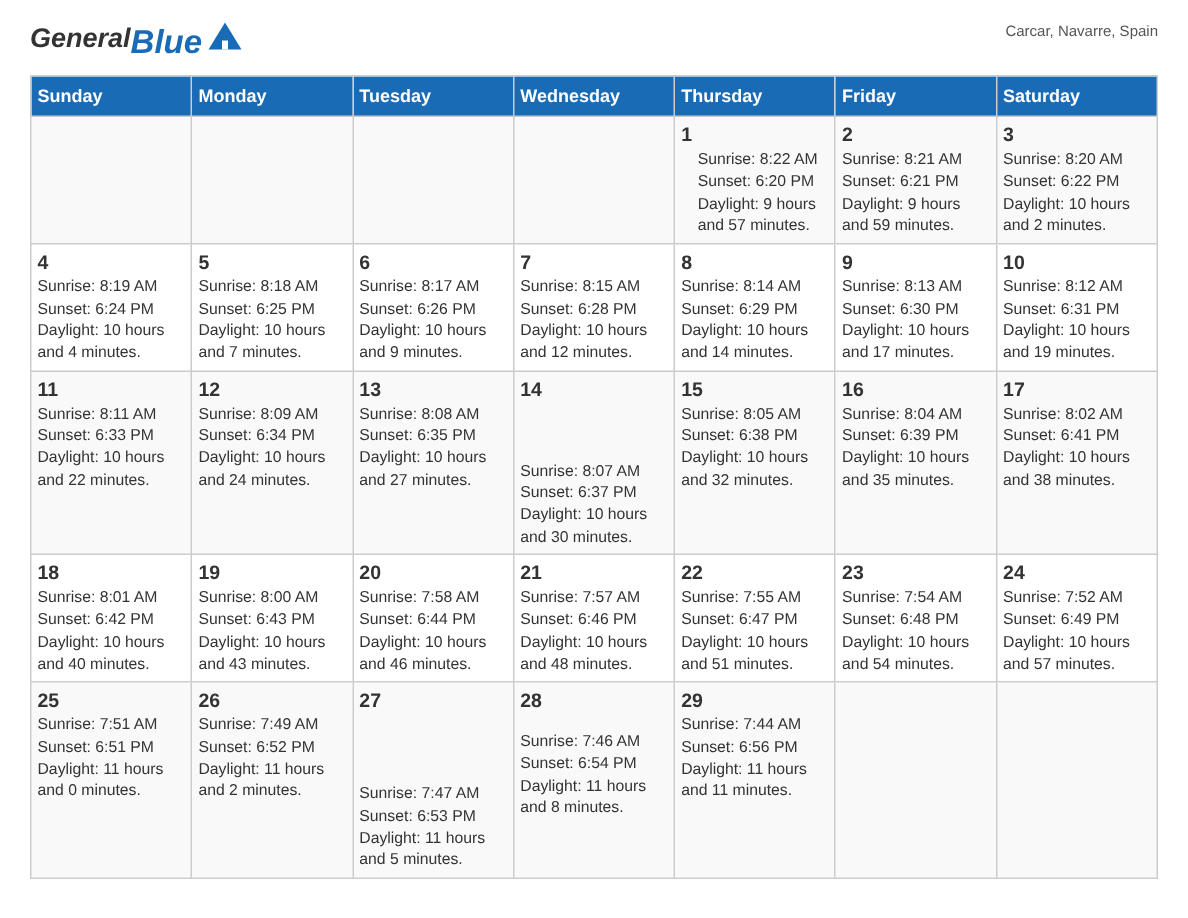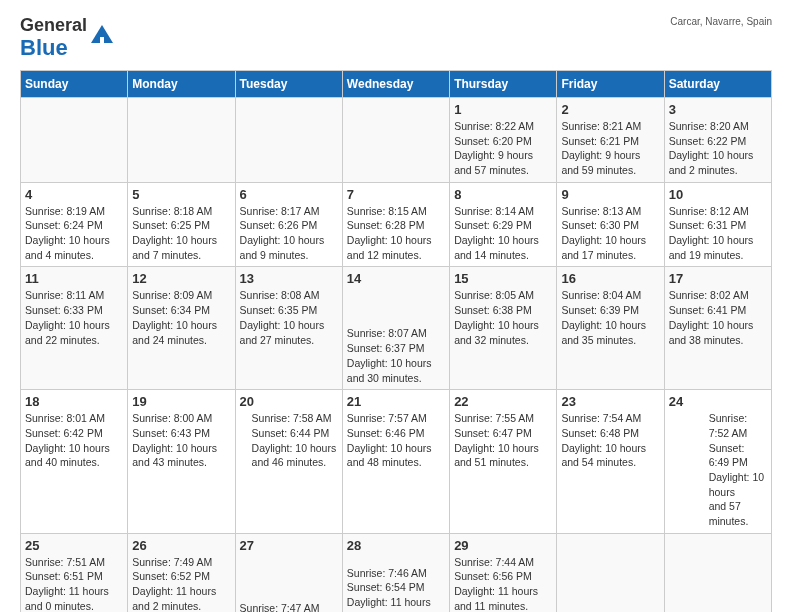--- a/index.html
+++ b/index.html
@@ -73,21 +73,21 @@
     .empty-cell {
       background-color: #f9f9f9;
     }
   </style>
 </head>
 <body>
 
 <div class="header-section">
   <div class="logo">
     <div style="display:flex;align-items:center;">
-      <div style="display:flex;flex-direction:column;line-height:1.1;">
+      <div style="display:flex;flex-direction:row;line-height:1.1;font-style:italic;">
         <span style="font-size:18px;font-weight:bold;color:#333;">General</span>
         <span style="font-size:22px;font-weight:bold;color:#1a6bb5;">Blue</span>
       </div>
       <svg width="26" height="26" viewBox="0 0 26 26" style="margin-left:2px;margin-top:-4px;">
         <polygon points="13,2 24,20 2,20" fill="#1a6bb5"></polygon>
         <rect x="11" y="14" width="4" height="6" fill="#fff"></rect>
       </svg>
     </div>
   </div>
   <div class="title-section">
@@ -108,21 +108,21 @@
       </tr>
   </thead>
   <tbody id="calendar-body">
   <tr>
         <td class="empty-cell"></td>
         <td class="empty-cell"></td>
         <td class="empty-cell"></td>
         <td class="empty-cell"></td>
         <td>
           <span class="day-number">1</span>
-          <div class="day-info" style="white-space: pre-line;">Sunrise: 8:22 AM
+          <div class="day-info" style="white-space: pre-line; margin-left: 11px;">Sunrise: 8:22 AM
 Sunset: 6:20 PM
 Daylight: 9 hours
 and 57 minutes.</div>
         </td>
         <td>
           <span class="day-number">2</span>
           <div class="day-info" style="white-space: pre-line;">Sunrise: 8:21 AM
 Sunset: 6:21 PM
 Daylight: 9 hours
 and 59 minutes.</div>
@@ -247,21 +247,21 @@
         </td>
         <td>
           <span class="day-number">19</span>
           <div class="day-info" style="white-space: pre-line;">Sunrise: 8:00 AM
 Sunset: 6:43 PM
 Daylight: 10 hours
 and 43 minutes.</div>
         </td>
         <td>
           <span class="day-number">20</span>
-          <div class="day-info" style="white-space: pre-line; margin-left: 12px;">Sunrise: 7:58 AM
+          <div class="day-info" style="white-space: pre-line;">Sunrise: 7:58 AM
 Sunset: 6:44 PM
 Daylight: 10 hours
 and 46 minutes.</div>
         </td>
         <td>
           <span class="day-number">21</span>
           <div class="day-info" style="white-space: pre-line;">Sunrise: 7:57 AM
 Sunset: 6:46 PM
 Daylight: 10 hours
 and 48 minutes.</div>
@@ -275,21 +275,21 @@
         </td>
         <td>
           <span class="day-number">23</span>
           <div class="day-info" style="white-space: pre-line;">Sunrise: 7:54 AM
 Sunset: 6:48 PM
 Daylight: 10 hours
 and 54 minutes.</div>
         </td>
         <td>
           <span class="day-number">24</span>
-          <div class="day-info" style="white-space: pre-line; margin-left: 40px;">Sunrise: 7:52 AM
+          <div class="day-info" style="white-space: pre-line;">Sunrise: 7:52 AM
 Sunset: 6:49 PM
 Daylight: 10 hours
 and 57 minutes.</div>
         </td>
       </tr>
       <tr>
         <td>
           <span class="day-number">25</span>
           <div class="day-info" style="white-space: pre-line;">Sunrise: 7:51 AM
 Sunset: 6:51 PM

